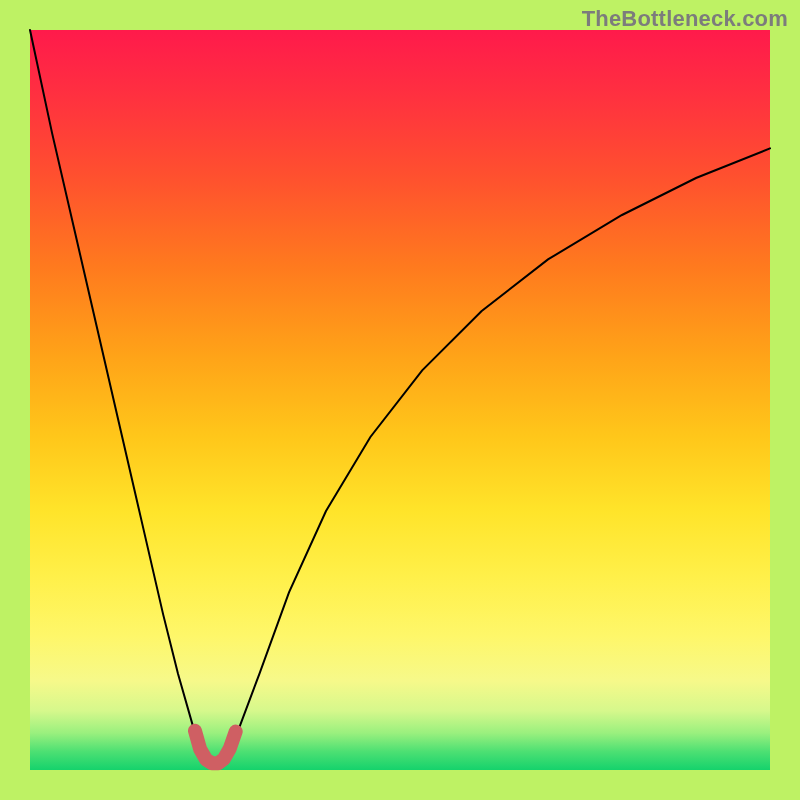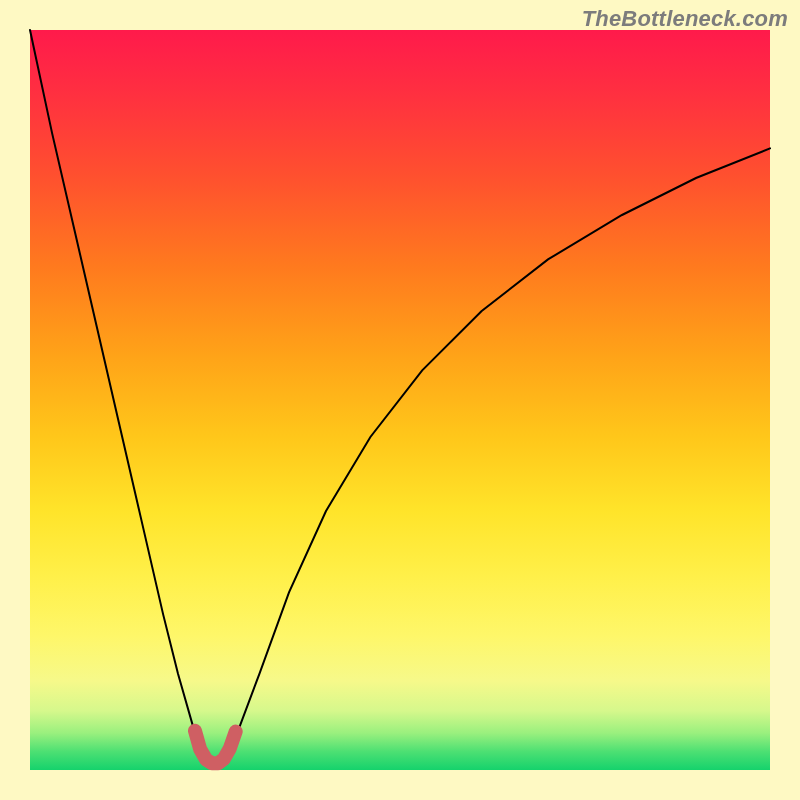--- a/index.html
+++ b/index.html
@@ -7,22 +7,21 @@
     padding: 0;
     width: 800px;
     height: 800px;
     background: #000;
     overflow: hidden;
   }
   .stage {
     position: relative;
     width: 800px;
     height: 800px;
-    background: #fef9c3;
-    font-style: italic;
+    background: #bef264;
   }
   .plot {
     position: absolute;
     left: 30px;
     top: 30px;
     width: 740px;
     height: 740px;
     
     background: linear-gradient(
       to bottom,

